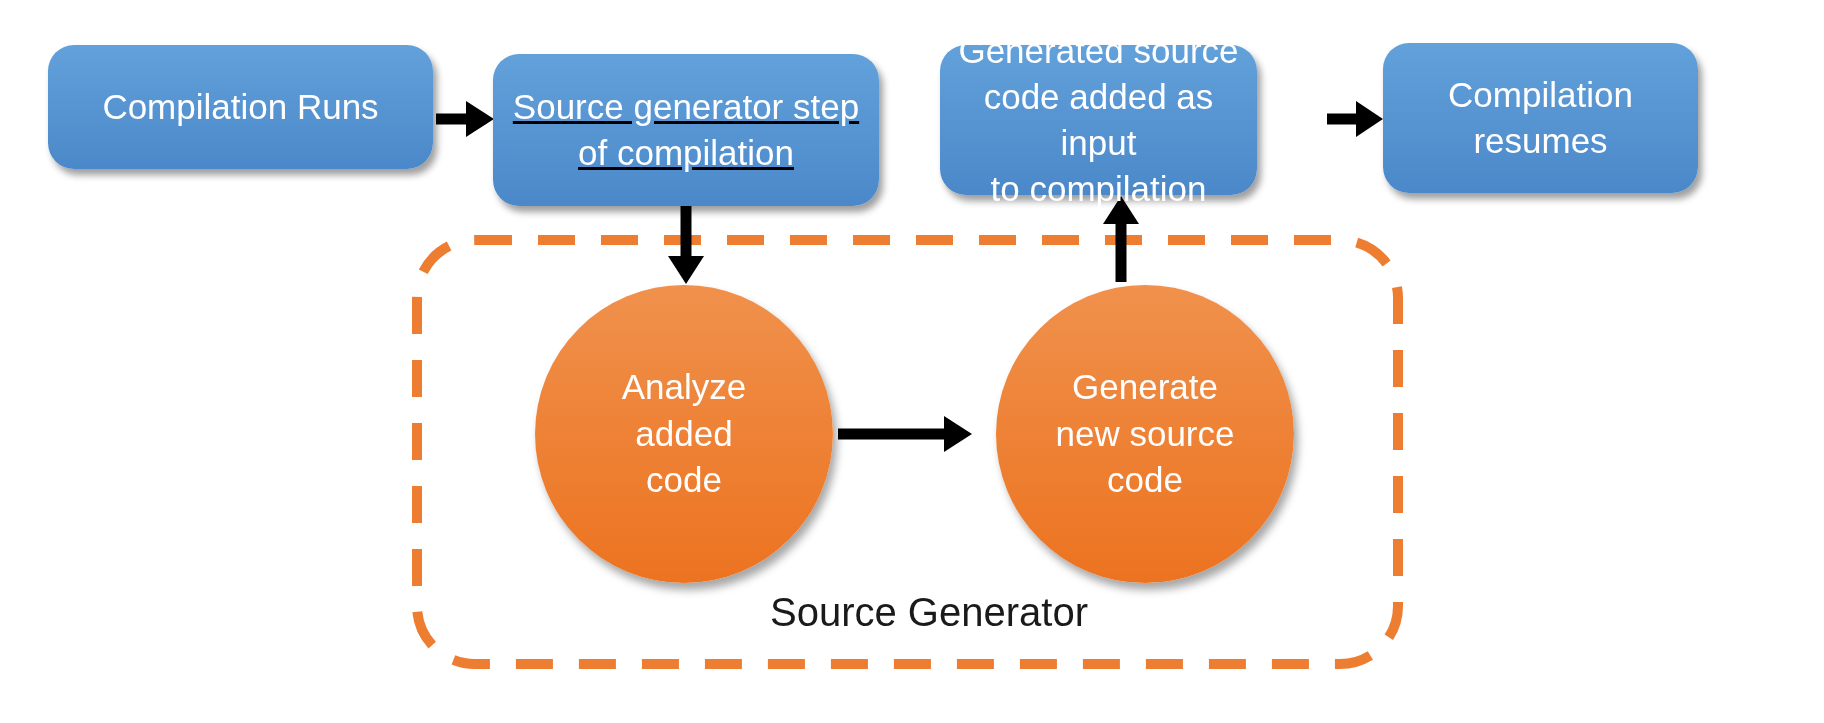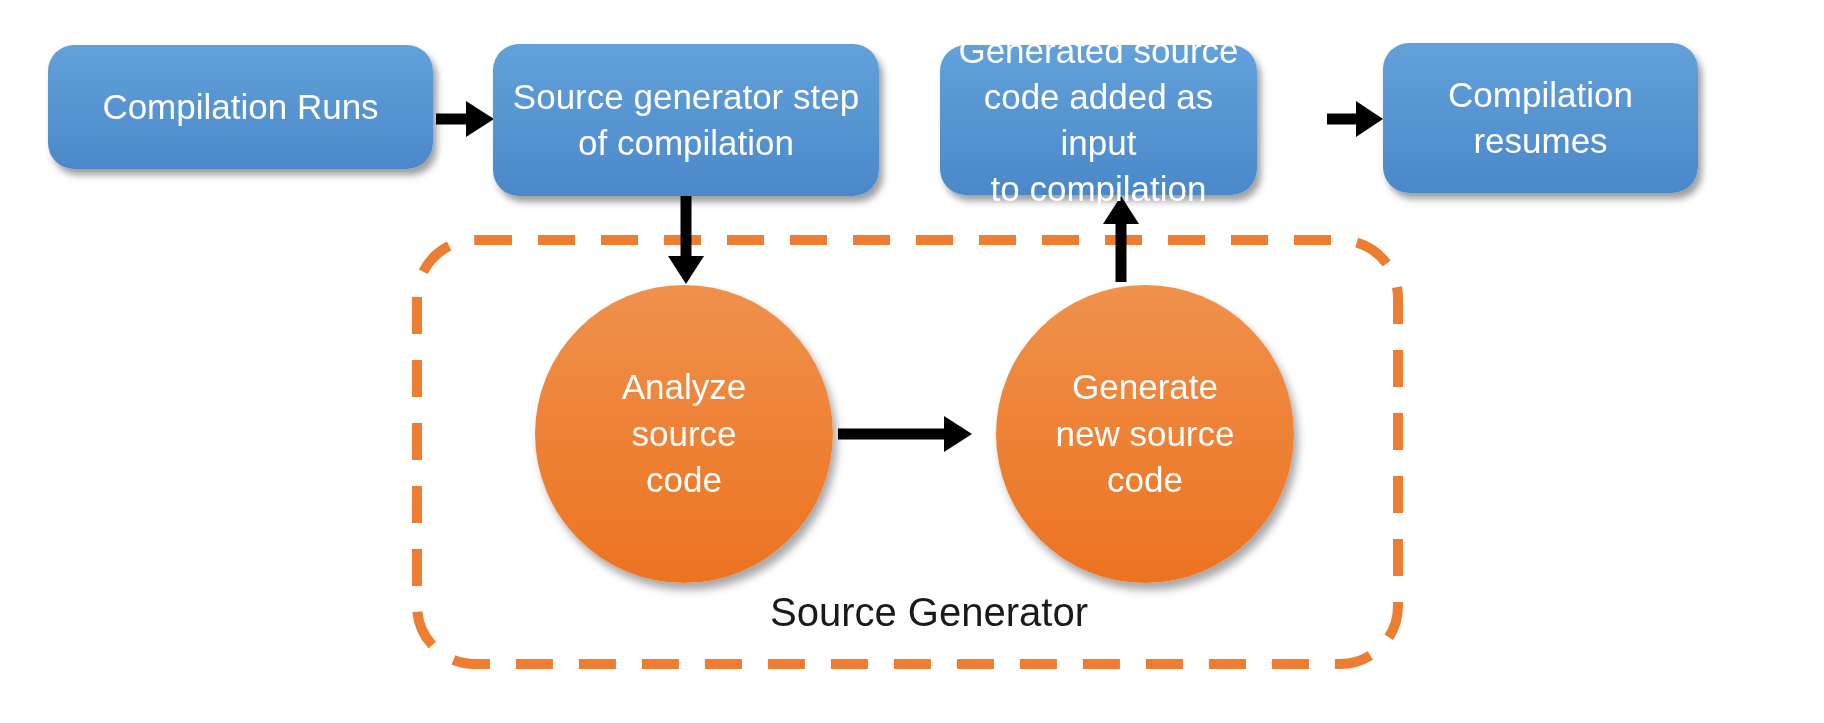--- a/index.html
+++ b/index.html
@@ -115,38 +115,38 @@
     <g>
       <line class="arrow-shaft" x1="1327" y1="119" x2="1358" y2="119"></line>
       <polygon class="arrow-head" points="1356,101 1356,137 1383,119"></polygon>
     </g>
   </svg>
 
   <div class="flow-box" style="left:48px; top:45px; width:385px; height:124px;">
     <span class="box-text">Compilation Runs</span>
   </div>
 
-  <div class="flow-box" style="left:493px; top:44px; width:386px; height:152px;">
+  <div class="flow-box" style="left:493px; top:54px; width:386px; height:152px;text-decoration:underline;">
     <span class="box-text">Source generator step
 of compilation</span>
   </div>
 
   <div class="flow-box" style="left:940px; top:45px; width:317px; height:150px;">
     <span class="box-text">Generated source
 code added as input
 to compilation</span>
   </div>
 
   <div class="flow-box" style="left:1383px; top:43px; width:315px; height:150px;">
     <span class="box-text">Compilation resumes</span>
   </div>
 
   <div class="step-circle" style="left:535px; top:285px;">
     <span class="circle-text" style="width:170px;">Analyze
-source
+added
 code</span>
   </div>
 
   <div class="step-circle" style="left:996px; top:285px;">
     <span class="circle-text" style="width:205px;">Generate
 new source
 code</span>
   </div>
 
   <div class="gen-label">Source Generator</div>

